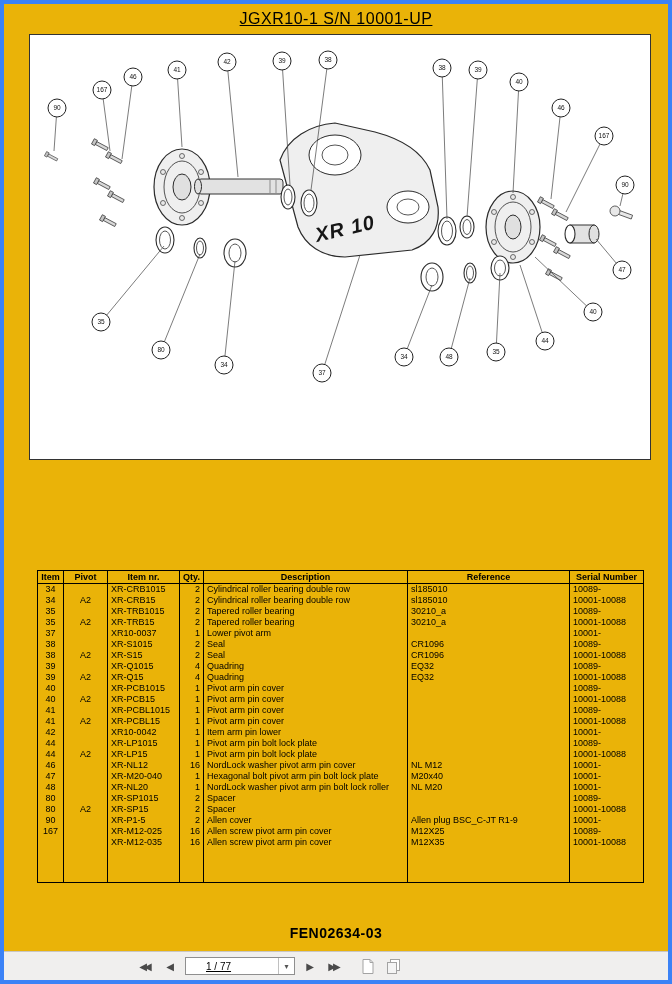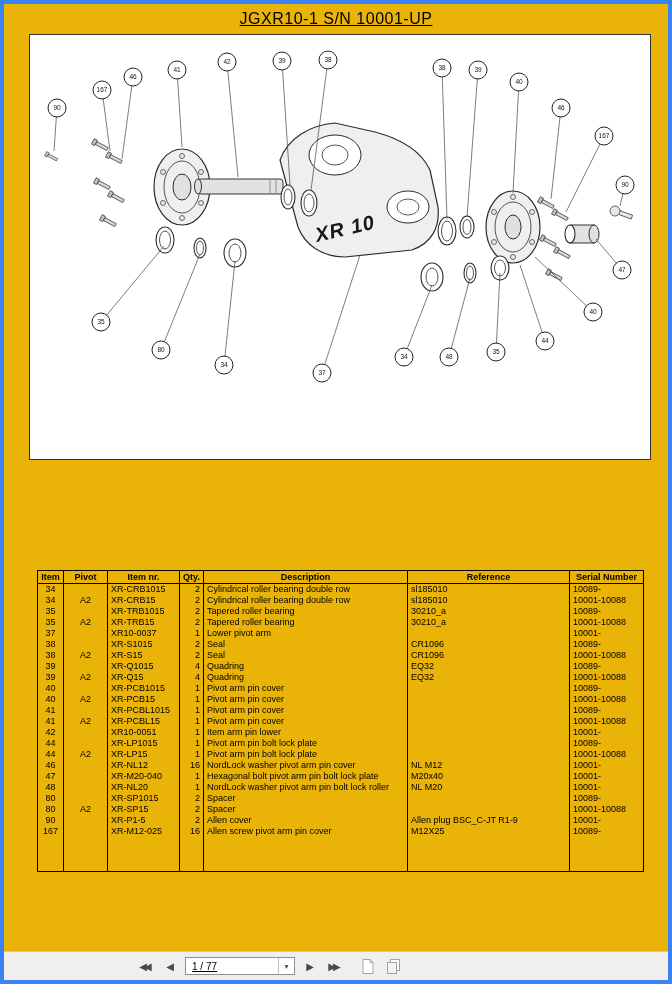--- a/index.html
+++ b/index.html
@@ -76,21 +76,21 @@
   .tb-btn {
     min-width:16px; height:18px; display:flex; align-items:center;
     justify-content:center; color:#4a4a4a; font-size:10px; cursor:pointer;
     user-select:none;
   }
   .tb-btn.double { letter-spacing:-3px; padding-right:3px; }
   .page-box {
     width:110px; height:18px; background:#fff; border:1px solid #8f8f8f;
     display:flex; align-items:stretch; font-size:10px; box-sizing:border-box;
   }
-  .page-box .val { flex:1; padding-left:6px; display:flex; align-items:center;text-decoration:underline; }
+  .page-box .val { flex:1; padding-left:20px; display:flex; align-items:center;text-decoration:underline; }
   .page-box .caret {
     width:15px; border-left:1px solid #c0c0c0; display:flex;
     align-items:center; justify-content:center; font-size:8px; color:#555;
   }
   .view-icons { display:flex; gap:9px; margin-left:8px; }
   .view-btn { width:17px; height:18px; display:flex; align-items:center; justify-content:center; cursor:pointer; }
 </style>
 </head>
 <body>
 
@@ -444,21 +444,21 @@
           <td class="c1">A2</td>
           <td class="c2">XR-PCBL15</td>
           <td class="c3">1</td>
           <td class="c4">Pivot arm pin cover</td>
           <td class="c5"></td>
           <td class="c6">10001-10088</td>
         </tr>
         <tr>
           <td class="c0">42</td>
           <td class="c1"></td>
-          <td class="c2">XR10-0051</td>
+          <td class="c2">XR10-0042</td>
           <td class="c3">1</td>
           <td class="c4">Item arm pin lower</td>
           <td class="c5"></td>
           <td class="c6">10001-</td>
         </tr>
         <tr>
           <td class="c0">44</td>
           <td class="c1"></td>
           <td class="c2">XR-LP1015</td>
           <td class="c3">1</td>
@@ -531,32 +531,42 @@
         </tr>
         <tr>
           <td class="c0">167</td>
           <td class="c1"></td>
           <td class="c2">XR-M12-025</td>
           <td class="c3">16</td>
           <td class="c4">Allen screw pivot arm pin cover</td>
           <td class="c5">M12X25</td>
           <td class="c6">10089-</td>
         </tr>
+        <tr>
+          <td class="c0"></td>
+          <td class="c1"></td>
+          <td class="c2">XR-M12-035</td>
+          <td class="c3">16</td>
+          <td class="c4">Allen screw pivot arm pin cover</td>
+          <td class="c5">M12X35</td>
+          <td class="c6">10001-10088</td>
+        </tr>
         <tr class="filler">
           <td class="c0"></td>
           <td class="c1"></td>
           <td class="c2"></td>
           <td class="c3"></td>
           <td class="c4"></td>
           <td class="c5"></td>
           <td class="c6"></td>
         </tr>
       </tbody>
   </table>
 
+  <div class="doc-footer">FEN02634-03</div>
 
   <div class="toolbar">
     <div class="tb-btn double">
         <span>◀◀</span>
       </div>
     <div class="tb-btn">
         <span>◀</span>
       </div>
     <div class="page-box">
       <span class="val">1 / 77</span>

